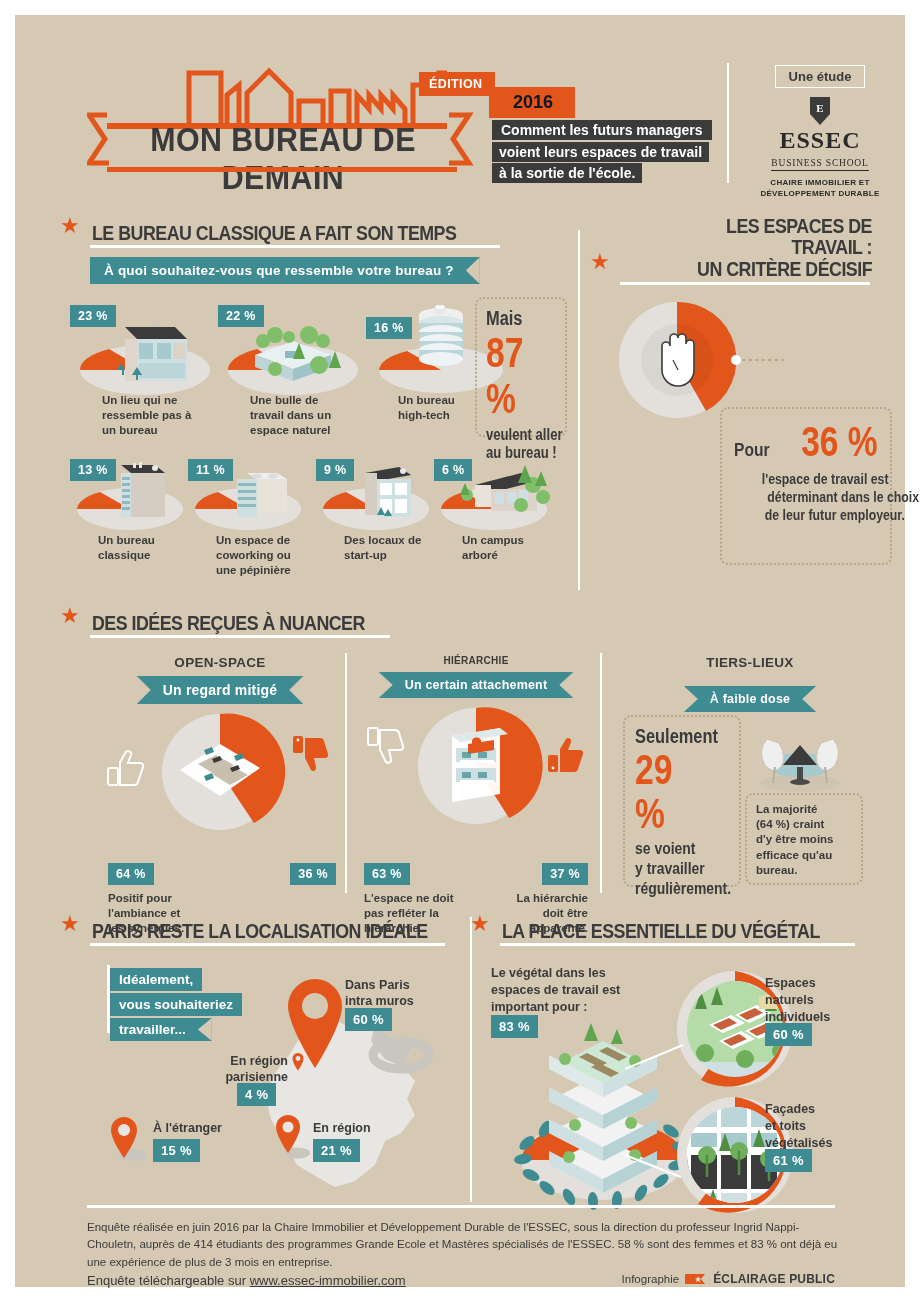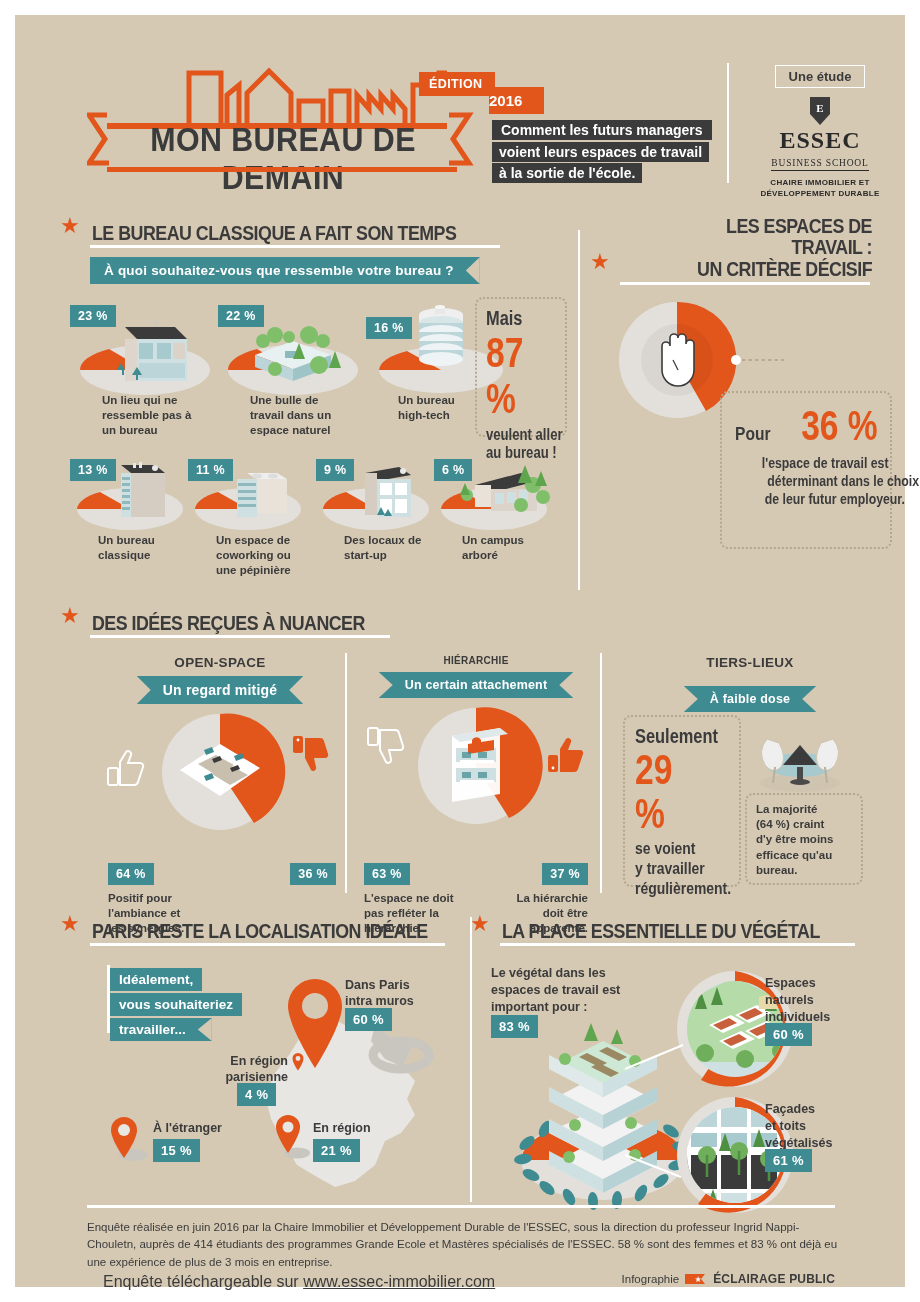--- a/index.html
+++ b/index.html
@@ -111,21 +111,21 @@
     <svg width="70" height="70" style="position:absolute;left:428px;top:95px;">
       <path d="M6,5 L26,5 L10,29 L26,53 L6,53" fill="none" stroke="#e2551b" stroke-width="5"></path>
     </svg>
 
     <div style="position:absolute;left:88px;top:106px;width:360px;text-align:center;">
       <div class="cond" style="font-size:33px;font-weight:bold;color:#3b3b3b;letter-spacing:0.5px;transform:scaleX(0.92);transform-origin:center;">MON BUREAU DE DEMAIN</div>
     </div>
     <div style="position:absolute;left:92px;top:152px;width:350px;height:5px;background:#e2551b;"></div>
 
     <div style="position:absolute;left:404px;top:57px;background:#e2551b;color:#fff;font-weight:bold;font-size:12.5px;padding:5px 12px 5px 10px;letter-spacing:0.4px;" class="cond">ÉDITION</div>
-    <div style="position:absolute;left:474px;top:72px;background:#e2551b;color:#ffffff;font-weight:bold;font-size:15px;padding:5px 22px 5px 0;" class="cond">2016</div>
+    <div style="position:absolute;left:474px;top:72px;background:#e2551b;color:#0f172a;font-weight:bold;font-size:18px;padding:5px 22px 5px 24px;" class="cond">2016</div>
 
     <div style="position:absolute;left:477px;top:105px;">
       <div class="cond" style="background:#3b3b3b;color:#fff;font-size:14px;font-weight:bold;padding:2px 9px;display:inline-block;margin-bottom:1.5px;">Comment les futurs managers</div><br>
       <div class="cond" style="background:#3b3b3b;color:#fff;font-size:14px;font-weight:bold;padding:2px 7px;display:inline-block;margin-bottom:1.5px;">voient leurs espaces de travail</div><br>
       <div class="cond" style="background:#3b3b3b;color:#fff;font-size:14px;font-weight:bold;padding:2px 7px;display:inline-block;">à la sortie de l'école.</div>
     </div>
 
     <div style="position:absolute;left:712px;top:48px;width:2px;height:120px;background:#ffffff;"></div>
 
     <div style="position:absolute;left:730px;top:50px;width:150px;text-align:center;">
@@ -369,21 +369,21 @@
     <g>
       <path d="M47,64 L47,48 a4,4 0 0 1 8,0 L55,40 a4,4 0 0 1 8,0 L63,40 a4,4 0 0 1 8,0 L71,46 a4,4 0 0 1 8,0 L79,72 a16,16 0 0 1 -32,0 Z" fill="#ffffff" stroke="#3b3b3b" stroke-width="1.6"></path>
       <path d="M58,62 L63,72" stroke="#3b3b3b" stroke-width="1.3" fill="none"></path>
     </g>
     <circle cx="121" cy="62" r="5" fill="#ffffff"></circle>
     <g stroke="#b5a68c" stroke-width="2" stroke-dasharray="1.5 5" stroke-linecap="round">
       <path d="M128,62 L168,62"></path>
     </g>
   </svg>
 
-  <div class="dotbox" style="position:absolute;left:705px;top:376px;width:172px;height:158px;padding:10px 12px;text-align:right;">
+  <div class="dotbox" style="position:absolute;left:705px;top:392px;width:172px;height:158px;padding:10px 12px;">
     <div class="kcond" style="font-size:19px;display:inline-block;">Pour</div>
     <div class="bignum" style="font-size:42px;line-height:46px;display:inline-block;transform-origin:right center;">36 %</div>
     <div class="kcond" style="font-size:15px;display:inline-block;transform-origin:right center;margin-top:5px;">l'espace de travail est</div>
     <div class="kcond" style="font-size:15px;display:inline-block;transform-origin:right center;">déterminant dans le choix</div>
     <div class="kcond" style="font-size:15px;display:inline-block;transform-origin:right center;">de leur futur employeur.</div>
   </div>
 
   <div style="position:absolute;left:45px;top:590px;width:500px;">
     <div class="sect-head">
       <span class="star">★</span>
@@ -729,21 +729,21 @@
 végétalisés</div>
   <span class="badge" style="position:absolute;left:750px;top:1134px;font-size:13px;">61 %</span>
 
   <svg width="120" height="180" style="position:absolute;left:600px;top:1020px;pointer-events:none;">
     <path d="M10,34 L68,10" stroke="#ffffff" stroke-width="2" fill="none"></path>
     <path d="M10,120 L66,142" stroke="#ffffff" stroke-width="2" fill="none"></path>
   </svg>
 
   <div style="position:absolute;left:72px;top:1190px;width:748px;height:3px;background:#ffffff;"></div>
   <div class="cond" style="position:absolute;left:72px;top:1204px;width:752px;font-size:11.5px;color:#3b3b3b;line-height:1.5;">Enquête réalisée en juin 2016 par la Chaire Immobilier et Développement Durable de l'ESSEC, sous la direction du professeur Ingrid Nappi-Chouletn, auprès de 414 étudiants des programmes Grande Ecole et Mastères spécialisés de l'ESSEC. 58 % sont des femmes et 83 % ont déjà eu une expérience de plus de 3 mois en entreprise.</div>
-  <div class="cond" style="position:absolute;left:88px;top:1258px;font-size:16px;color:#3b3b3b;">
+  <div class="cond" style="position:absolute;left:72px;top:1258px;font-size:13px;color:#3b3b3b;">
     <span>Enquête téléchargeable sur </span><span style="text-decoration:underline;">www.essec-immobilier.com</span>
   </div>
   <div style="position:absolute;right:70px;top:1257px;display:flex;align-items:center;gap:6px;">
     <span class="cond" style="font-size:11.5px;color:#3b3b3b;">Infographie</span>
     <svg width="22" height="14">
       <path d="M0,2 L20,2 L16,7 L20,12 L0,12 Z" fill="#e2551b"></path>
       <text x="13" y="10" font-size="8" fill="#fff" text-anchor="middle">★</text>
     </svg>
     <span class="cond" style="font-size:12px;font-weight:bold;color:#3b3b3b;letter-spacing:0.2px;">ÉCLAIRAGE PUBLIC</span>
   </div>

